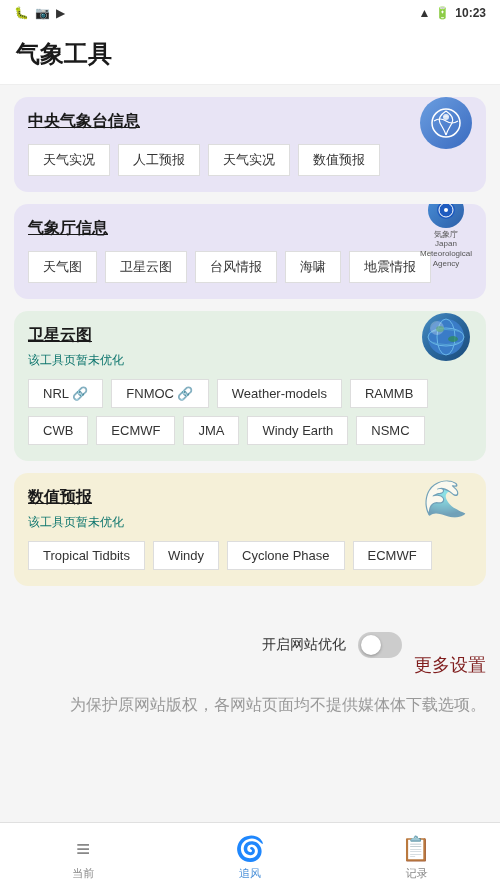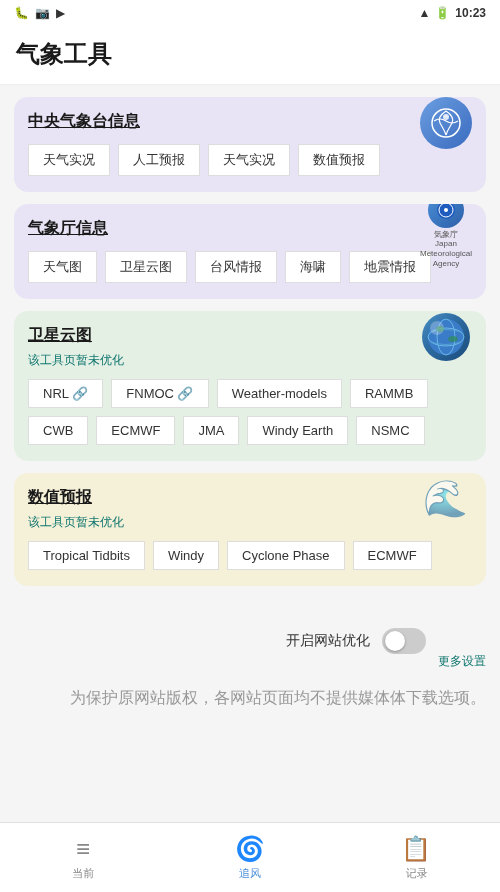--- a/index.html
+++ b/index.html
@@ -185,22 +185,22 @@
     .toggle-switch::after {
       content: '';
       position: absolute;
       top: 3px; left: 3px;
       width: 20px; height: 20px;
       border-radius: 50%;
       background: white;
       box-shadow: 0 1px 3px rgba(0,0,0,0.3);
     }
     .more-settings {
-      font-size: 12px;
-      color: #0f766e;
+      font-size: 18px;
+      color: #7f1d1d;
       cursor: pointer;
       margin-top: 41px;
     }
     .notice-text {
       text-align: right;
       font-size: 16px;
       color: #999;
       padding-bottom: 6px;
     }
 

